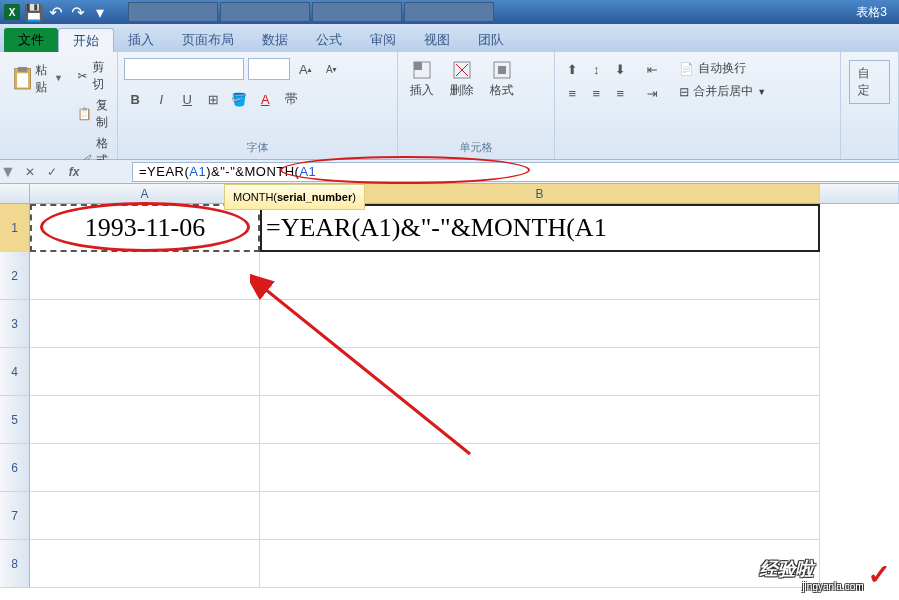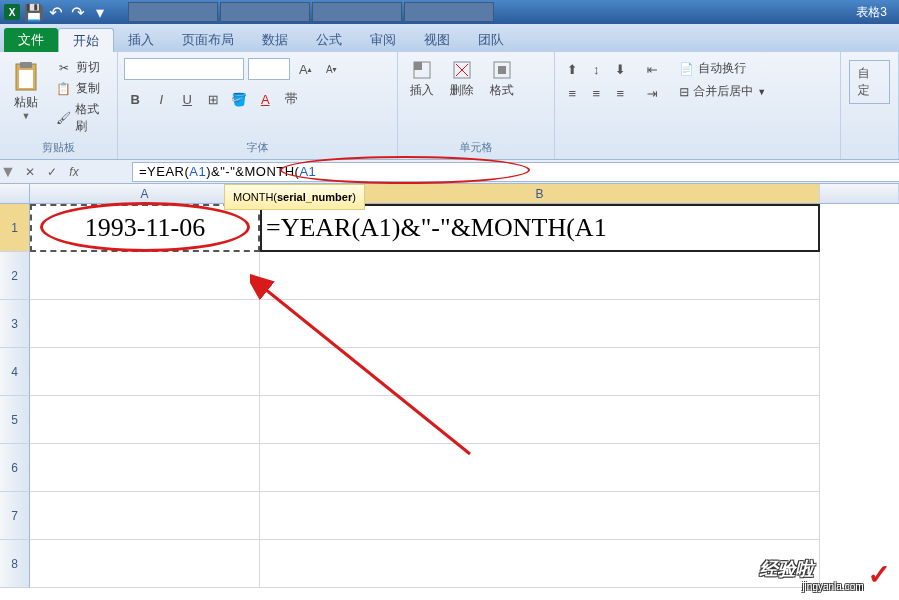--- a/index.html
+++ b/index.html
@@ -9,31 +9,31 @@
 .title-bar { height: 24px; background: linear-gradient(#4a87c8, #2a5a9a); display: flex; align-items: center; padding: 0 4px; }
 .title-bar .app-icon { width: 16px; height: 16px; background: #0a6b34; border-radius: 2px; display: flex; align-items: center; justify-content: center; color: #fff; font-size: 10px; font-weight: bold; }
 .title-bar .qat { display: flex; gap: 6px; margin-left: 6px; align-items: center; }
 .title-bar .qat-icon { width: 16px; height: 16px; display: flex; align-items: center; justify-content: center; color: #fff; }
 .title-bar .tabs-gray { display: flex; margin-left: 20px; gap: 2px; }
 .title-bar .tab-gray { width: 90px; height: 20px; background: #5a7ba8; border: 1px solid #3a5a7a; }
 .title-bar .doc-title { margin-left: auto; color: #fff; font-size: 12px; padding-right: 8px; }
 
 
 .ribbon-tabs { height: 28px; background: linear-gradient(#d4e2f4, #b8cfea); display: flex; align-items: flex-end; padding-left: 4px; }
-.file-tab { background: #0a8a3a; color: #ffffff; padding: 4px 14px; font-size: 13px; border-radius: 3px 3px 0 0; height: 24px; display: flex; align-items: center; }
+.file-tab { background: #0a8a3a; color: #000000; padding: 4px 14px; font-size: 13px; border-radius: 3px 3px 0 0; height: 24px; display: flex; align-items: center; }
 .rtab { padding: 4px 14px; font-size: 13px; color: #3a5a8a; cursor: pointer; height: 24px; display: flex; align-items: center; }
 .rtab.active { background: #f0f4fa; border: 1px solid #a0b8d8; border-bottom: none; border-radius: 3px 3px 0 0; color: #2a4a7a; }
 
 
 .ribbon { height: 108px; background: linear-gradient(#f0f4fa, #dae6f4); border-bottom: 1px solid #a0b8d8; display: flex; }
 .group { border-right: 1px solid #c0d0e8; display: flex; flex-direction: column; padding: 2px 6px; }
 .group-body { flex: 1; display: flex; align-items: flex-start; gap: 4px; padding-top: 4px; }
 .group-label { text-align: center; font-size: 11px; color: #5a7a9a; padding: 2px 0; }
 
-.paste-btn { display: flex; flex-direction: column; align-items: center; padding: 2px 4px; cursor: pointer; }
+.paste-btn { display: flex; flex-direction: row; align-items: center; padding: 2px 4px; cursor: pointer; }
 .paste-icon { width: 32px; height: 32px; }
 .paste-label { font-size: 12px; color: #444; margin-top: 2px; }
 
 .side-buttons { display: flex; flex-direction: column; gap: 2px; margin-left: 4px; }
 .side-btn { display: flex; align-items: center; gap: 4px; font-size: 12px; color: #444; padding: 1px 2px; cursor: pointer; }
 .side-btn .icon { width: 16px; height: 16px; display: flex; align-items: center; justify-content: center; }
 
 .font-group .row { display: flex; gap: 4px; align-items: center; margin-bottom: 4px; }
 .font-name-box, .font-size-box { background: #fff; border: 1px solid #a0b8d8; height: 22px; font-size: 12px; padding: 0 4px; }
 .font-name-box { width: 120px; }
@@ -50,21 +50,21 @@
 
 .last-group { padding: 8px; }
 .last-btn { border: 1px solid #a0b8d8; padding: 4px 8px; font-size: 12px; color: #555; }
 
 
 .formula-bar { height: 24px; background: #e8eef8; border-bottom: 1px solid #a0b8d8; display: flex; align-items: center; }
 .name-box { width: 110px; height: 20px; background: #fff; border: 1px solid #a0b8d8; margin: 0 4px; display: flex; align-items: center; padding: 0 6px; font-size: 12px; font-style: italic; justify-content: center; }
 .name-box-drop { width: 16px; color: #888; }
 .formula-btns { display: flex; gap: 2px; margin: 0 4px; }
 .fx-btn { width: 20px; height: 18px; display: flex; align-items: center; justify-content: center; font-size: 12px; color: #666; cursor: pointer; }
-.fx-btn.fx { font-style: italic; font-weight: normal; }
+.fx-btn.fx { font-style: italic; font-weight: bold; }
 .formula-input-wrap { flex: 1; position: relative; }
 .formula-input { width: 100%; height: 20px; border: 1px solid #a0b8d8; background: #fff; padding: 0 6px; font-size: 13px; font-family: "Courier New", monospace; letter-spacing: 0.5px; }
 .formula-input .blue { color: #1a5ad8; }
 .formula-ellipse { position: absolute; border: 2px solid #d81a1a; border-radius: 50%; pointer-events: none; }
 .tooltip { position: absolute; top: 22px; left: 136px; background: linear-gradient(#fffce5, #ffeda5); border: 1px solid #d8d080; padding: 6px 8px; font-size: 11px; font-family: Arial; z-index: 10; }
 .tooltip b { font-weight: bold; }
 
 
 .grid-area { position: relative; height: 416px; background: #fff; }
 .col-headers { display: flex; height: 20px; background: linear-gradient(#f4f6fa, #dae4f0); border-bottom: 1px solid #a0b8d8; }

